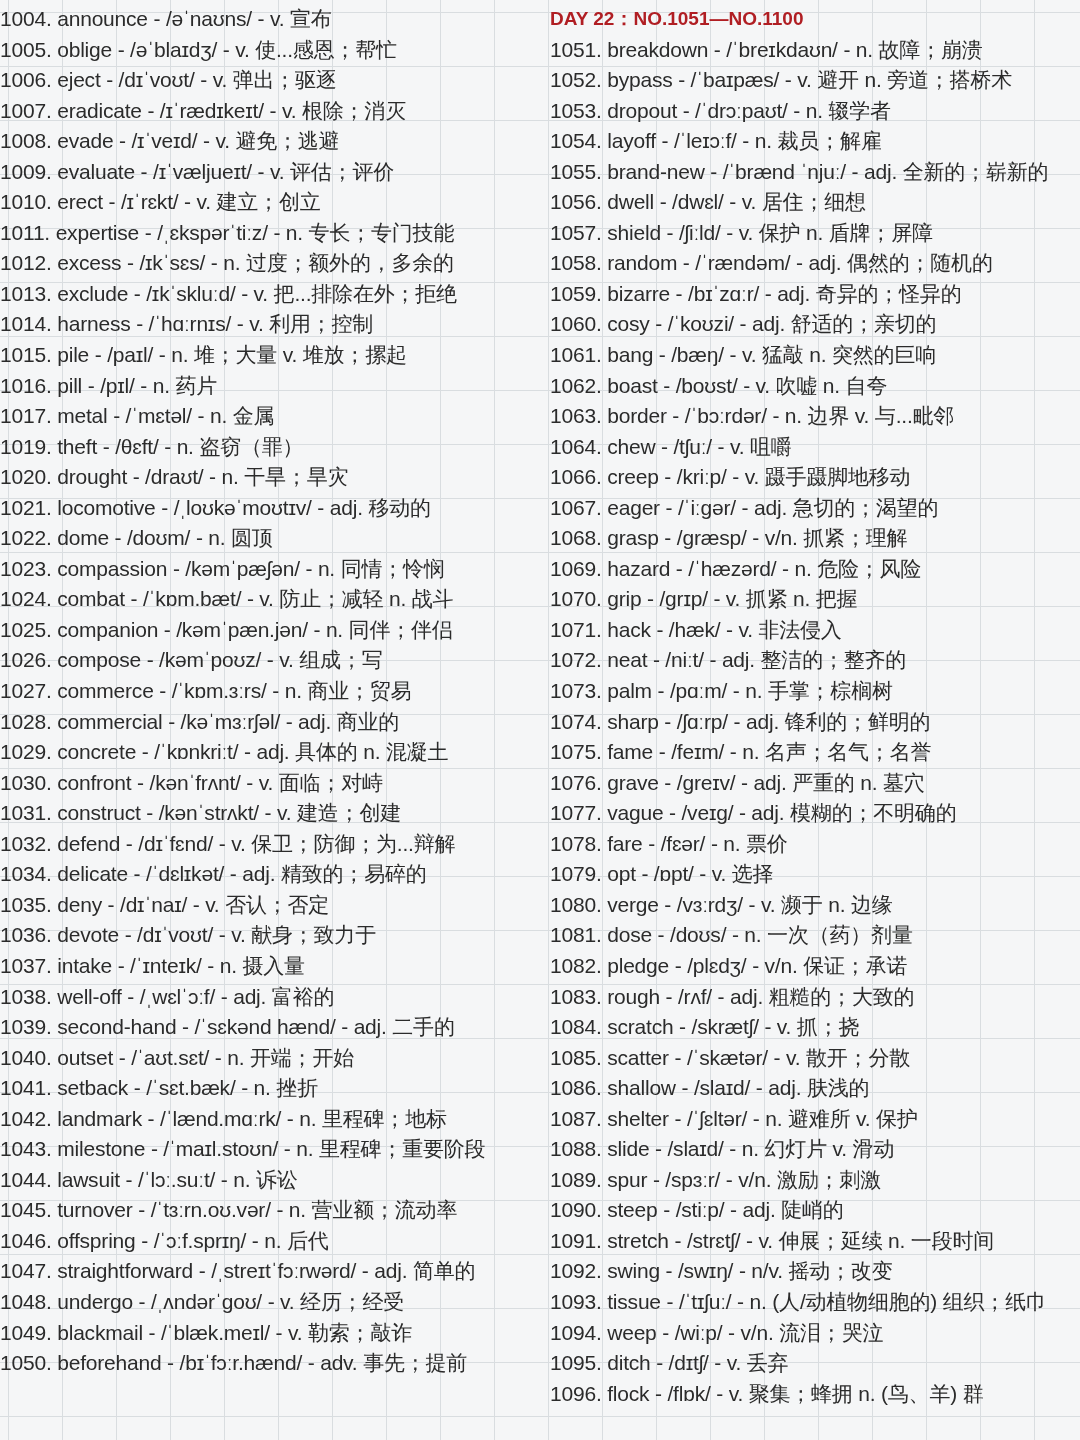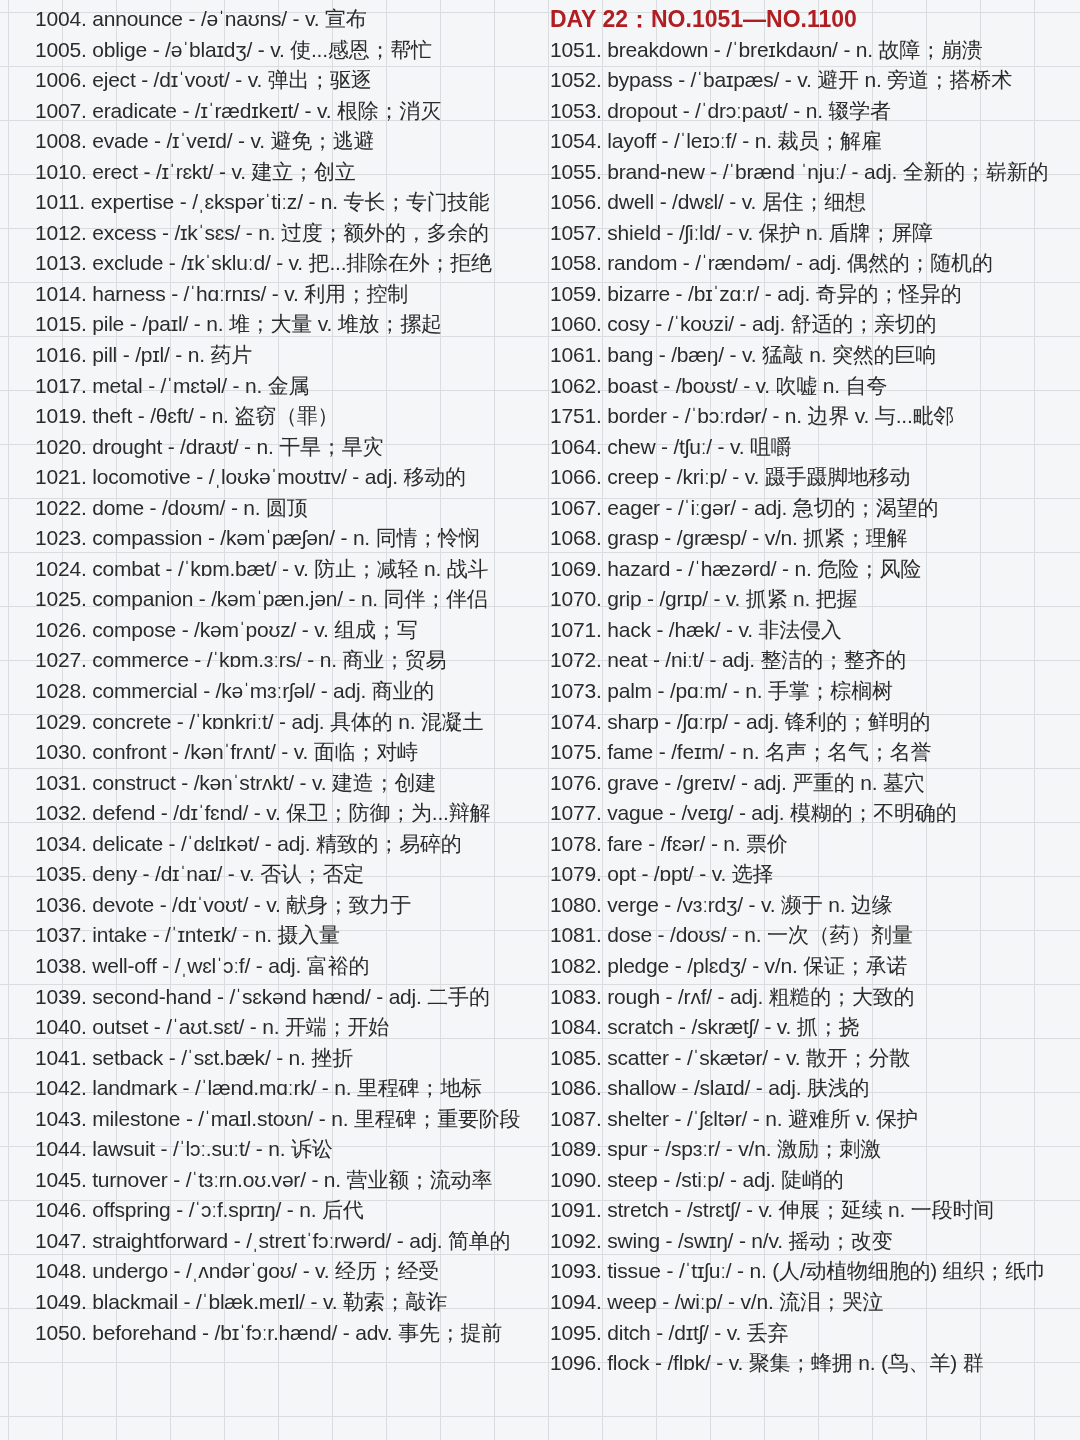--- a/index.html
+++ b/index.html
@@ -18,48 +18,49 @@
   }
   .columns {
     display: flex;
     padding-top: 4px;
   }
   .col {
     width: 540px;
     box-sizing: border-box;
     flex: 0 0 540px;
   }
-  .col-left  { padding-left: 35px; }
+  .col-left  { }
   .col-right { padding-left: 10px; }
   .row {
     height: 30.55px;
     line-height: 30.55px;
     font-size: 21px;
     letter-spacing: -0.2px;
     white-space: nowrap;
   }
   .header-row {
     height: 30.55px;
     line-height: 30.55px;
-    font-size: 23px;
+    font-size: 19px;
     font-weight: bold;
     color: #b01e23;
     white-space: nowrap;
   }
 </style>
 </head>
 <body>
 
 <div class="columns">
   <div class="col col-left" id="left-col">
       <div class="row"><span>1004. </span><span>announce</span><span> - </span><span>/əˈnaʊns/</span><span> - </span><span>v. 宣布</span></div>
       <div class="row"><span>1005. </span><span>oblige</span><span> - </span><span>/əˈblaɪdʒ/</span><span> - </span><span>v. 使...感恩；帮忙</span></div>
       <div class="row"><span>1006. </span><span>eject</span><span> - </span><span>/dɪˈvoʊt/</span><span> - </span><span>v. 弹出；驱逐</span></div>
       <div class="row"><span>1007. </span><span>eradicate</span><span> - </span><span>/ɪˈrædɪkeɪt/</span><span> - </span><span>v. 根除；消灭</span></div>
       <div class="row"><span>1008. </span><span>evade</span><span> - </span><span>/ɪˈveɪd/</span><span> - </span><span>v. 避免；逃避</span></div>
+      <div class="row"><span>1009. </span><span>evaluate</span><span> - </span><span>/ɪˈvæljueɪt/</span><span> - </span><span>v. 评估；评价</span></div>
       <div class="row"><span>1010. </span><span>erect</span><span> - </span><span>/ɪˈrɛkt/</span><span> - </span><span>v. 建立；创立</span></div>
       <div class="row"><span>1011. </span><span>expertise</span><span> - </span><span>/ˌɛkspərˈtiːz/</span><span> - </span><span>n. 专长；专门技能</span></div>
       <div class="row"><span>1012. </span><span>excess</span><span> - </span><span>/ɪkˈsɛs/</span><span> - </span><span>n. 过度；额外的，多余的</span></div>
       <div class="row"><span>1013. </span><span>exclude</span><span> - </span><span>/ɪkˈskluːd/</span><span> - </span><span>v. 把...排除在外；拒绝</span></div>
       <div class="row"><span>1014. </span><span>harness</span><span> - </span><span>/ˈhɑːrnɪs/</span><span> - </span><span>v. 利用；控制</span></div>
       <div class="row"><span>1015. </span><span>pile</span><span> - </span><span>/paɪl/</span><span> - </span><span>n. 堆；大量 v. 堆放；摞起</span></div>
       <div class="row"><span>1016. </span><span>pill</span><span> - </span><span>/pɪl/</span><span> - </span><span>n. 药片</span></div>
       <div class="row"><span>1017. </span><span>metal</span><span> - </span><span>/ˈmɛtəl/</span><span> - </span><span>n. 金属</span></div>
       <div class="row"><span>1019. </span><span>theft</span><span> - </span><span>/θɛft/</span><span> - </span><span>n. 盗窃（罪）</span></div>
       <div class="row"><span>1020. </span><span>drought</span><span> - </span><span>/draʊt/</span><span> - </span><span>n. 干旱；旱灾</span></div>
@@ -100,21 +101,21 @@
       <div class="row"><span>1053. </span><span>dropout</span><span> - </span><span>/ˈdrɔːpaʊt/</span><span> - </span><span>n. 辍学者</span></div>
       <div class="row"><span>1054. </span><span>layoff</span><span> - </span><span>/ˈleɪɔːf/</span><span> - </span><span>n. 裁员；解雇</span></div>
       <div class="row"><span>1055. </span><span>brand-new</span><span> - </span><span>/ˈbrænd ˈnjuː/</span><span> - </span><span>adj. 全新的；崭新的</span></div>
       <div class="row"><span>1056. </span><span>dwell</span><span> - </span><span>/dwɛl/</span><span> - </span><span>v. 居住；细想</span></div>
       <div class="row"><span>1057. </span><span>shield</span><span> - </span><span>/ʃiːld/</span><span> - </span><span>v. 保护 n. 盾牌；屏障</span></div>
       <div class="row"><span>1058. </span><span>random</span><span> - </span><span>/ˈrændəm/</span><span> - </span><span>adj. 偶然的；随机的</span></div>
       <div class="row"><span>1059. </span><span>bizarre</span><span> - </span><span>/bɪˈzɑːr/</span><span> - </span><span>adj. 奇异的；怪异的</span></div>
       <div class="row"><span>1060. </span><span>cosy</span><span> - </span><span>/ˈkoʊzi/</span><span> - </span><span>adj. 舒适的；亲切的</span></div>
       <div class="row"><span>1061. </span><span>bang</span><span> - </span><span>/bæŋ/</span><span> - </span><span>v. 猛敲 n. 突然的巨响</span></div>
       <div class="row"><span>1062. </span><span>boast</span><span> - </span><span>/boʊst/</span><span> - </span><span>v. 吹嘘 n. 自夸</span></div>
-      <div class="row"><span>1751. </span><span>border</span><span> - </span><span>/ˈbɔːrdər/</span><span> - </span><span>n. 边界 v. 与...毗邻</span></div>
+      <div class="row"><span>1063. </span><span>border</span><span> - </span><span>/ˈbɔːrdər/</span><span> - </span><span>n. 边界 v. 与...毗邻</span></div>
       <div class="row"><span>1064. </span><span>chew</span><span> - </span><span>/tʃuː/</span><span> - </span><span>v. 咀嚼</span></div>
       <div class="row"><span>1066. </span><span>creep</span><span> - </span><span>/kriːp/</span><span> - </span><span>v. 蹑手蹑脚地移动</span></div>
       <div class="row"><span>1067. </span><span>eager</span><span> - </span><span>/ˈiːgər/</span><span> - </span><span>adj. 急切的；渴望的</span></div>
       <div class="row"><span>1068. </span><span>grasp</span><span> - </span><span>/græsp/</span><span> - </span><span>v/n. 抓紧；理解</span></div>
       <div class="row"><span>1069. </span><span>hazard</span><span> - </span><span>/ˈhæzərd/</span><span> - </span><span>n. 危险；风险</span></div>
       <div class="row"><span>1070. </span><span>grip</span><span> - </span><span>/grɪp/</span><span> - </span><span>v. 抓紧 n. 把握</span></div>
       <div class="row"><span>1071. </span><span>hack</span><span> - </span><span>/hæk/</span><span> - </span><span>v. 非法侵入</span></div>
       <div class="row"><span>1072. </span><span>neat</span><span> - </span><span>/niːt/</span><span> - </span><span>adj. 整洁的；整齐的</span></div>
       <div class="row"><span>1073. </span><span>palm</span><span> - </span><span>/pɑːm/</span><span> - </span><span>n. 手掌；棕榈树</span></div>
       <div class="row"><span>1074. </span><span>sharp</span><span> - </span><span>/ʃɑːrp/</span><span> - </span><span>adj. 锋利的；鲜明的</span></div>
@@ -124,20 +125,21 @@
       <div class="row"><span>1078. </span><span>fare</span><span> - </span><span>/fɛər/</span><span> - </span><span>n. 票价</span></div>
       <div class="row"><span>1079. </span><span>opt</span><span> - </span><span>/ɒpt/</span><span> - </span><span>v. 选择</span></div>
       <div class="row"><span>1080. </span><span>verge</span><span> - </span><span>/vɜːrdʒ/</span><span> - </span><span>v. 濒于 n. 边缘</span></div>
       <div class="row"><span>1081. </span><span>dose</span><span> - </span><span>/doʊs/</span><span> - </span><span>n. 一次（药）剂量</span></div>
       <div class="row"><span>1082. </span><span>pledge</span><span> - </span><span>/plɛdʒ/</span><span> - </span><span>v/n. 保证；承诺</span></div>
       <div class="row"><span>1083. </span><span>rough</span><span> - </span><span>/rʌf/</span><span> - </span><span>adj. 粗糙的；大致的</span></div>
       <div class="row"><span>1084. </span><span>scratch</span><span> - </span><span>/skrætʃ/</span><span> - </span><span>v. 抓；挠</span></div>
       <div class="row"><span>1085. </span><span>scatter</span><span> - </span><span>/ˈskætər/</span><span> - </span><span>v. 散开；分散</span></div>
       <div class="row"><span>1086. </span><span>shallow</span><span> - </span><span>/slaɪd/</span><span> - </span><span>adj. 肤浅的</span></div>
       <div class="row"><span>1087. </span><span>shelter</span><span> - </span><span>/ˈʃɛltər/</span><span> - </span><span>n. 避难所 v. 保护</span></div>
+      <div class="row"><span>1088. </span><span>slide</span><span> - </span><span>/slaɪd/</span><span> - </span><span>n. 幻灯片 v. 滑动</span></div>
       <div class="row"><span>1089. </span><span>spur</span><span> - </span><span>/spɜːr/</span><span> - </span><span>v/n. 激励；刺激</span></div>
       <div class="row"><span>1090. </span><span>steep</span><span> - </span><span>/stiːp/</span><span> - </span><span>adj. 陡峭的</span></div>
       <div class="row"><span>1091. </span><span>stretch</span><span> - </span><span>/strɛtʃ/</span><span> - </span><span>v. 伸展；延续 n. 一段时间</span></div>
       <div class="row"><span>1092. </span><span>swing</span><span> - </span><span>/swɪŋ/</span><span> - </span><span>n/v. 摇动；改变</span></div>
       <div class="row"><span>1093. </span><span>tissue</span><span> - </span><span>/ˈtɪʃuː/</span><span> - </span><span>n. (人/动植物细胞的) 组织；纸巾</span></div>
       <div class="row"><span>1094. </span><span>weep</span><span> - </span><span>/wiːp/</span><span> - </span><span>v/n. 流泪；哭泣</span></div>
       <div class="row"><span>1095. </span><span>ditch</span><span> - </span><span>/dɪtʃ/</span><span> - </span><span>v. 丢弃</span></div>
       <div class="row"><span>1096. </span><span>flock</span><span> - </span><span>/flɒk/</span><span> - </span><span>v. 聚集；蜂拥 n. (鸟、羊) 群</span></div>
     </div>
 </div>

